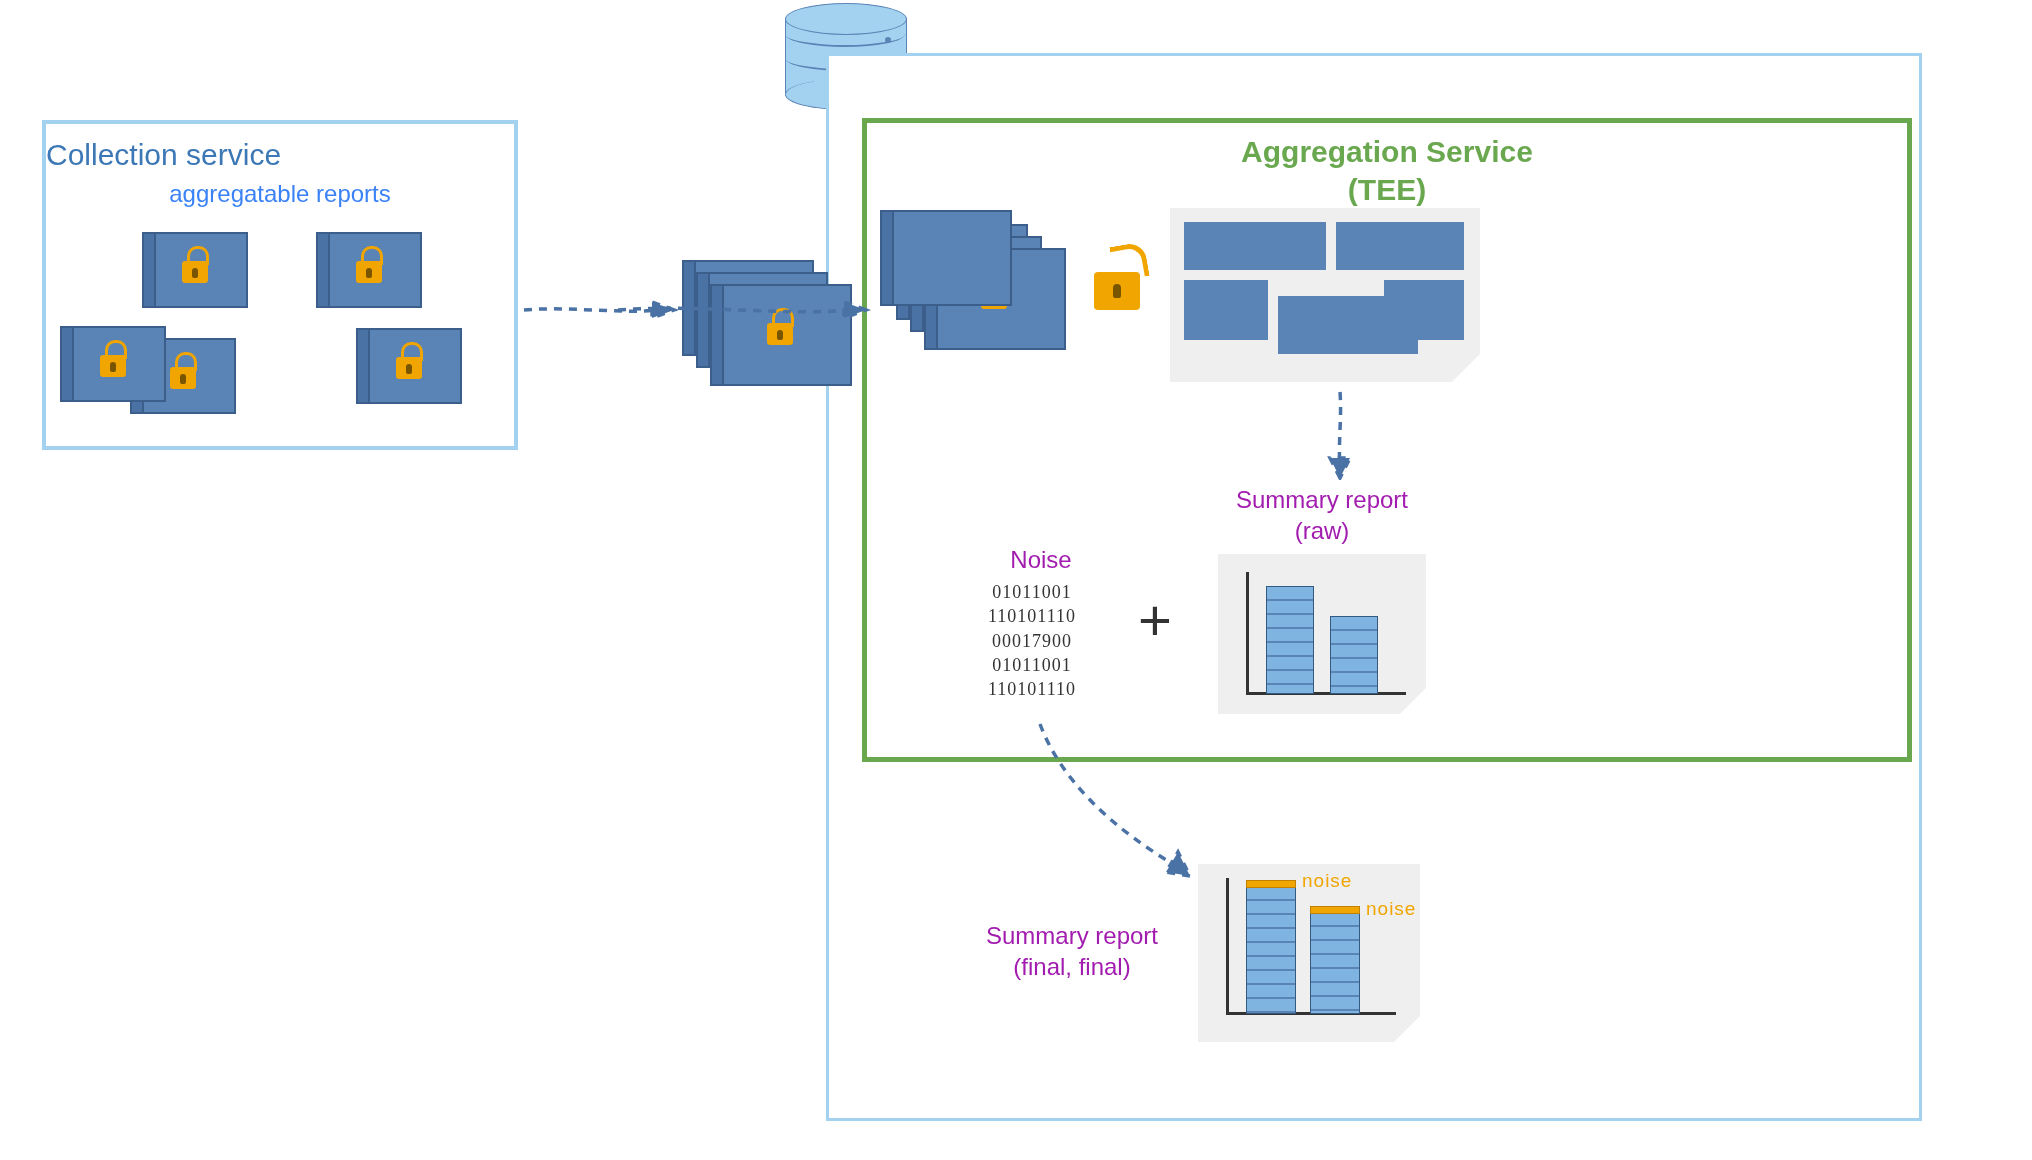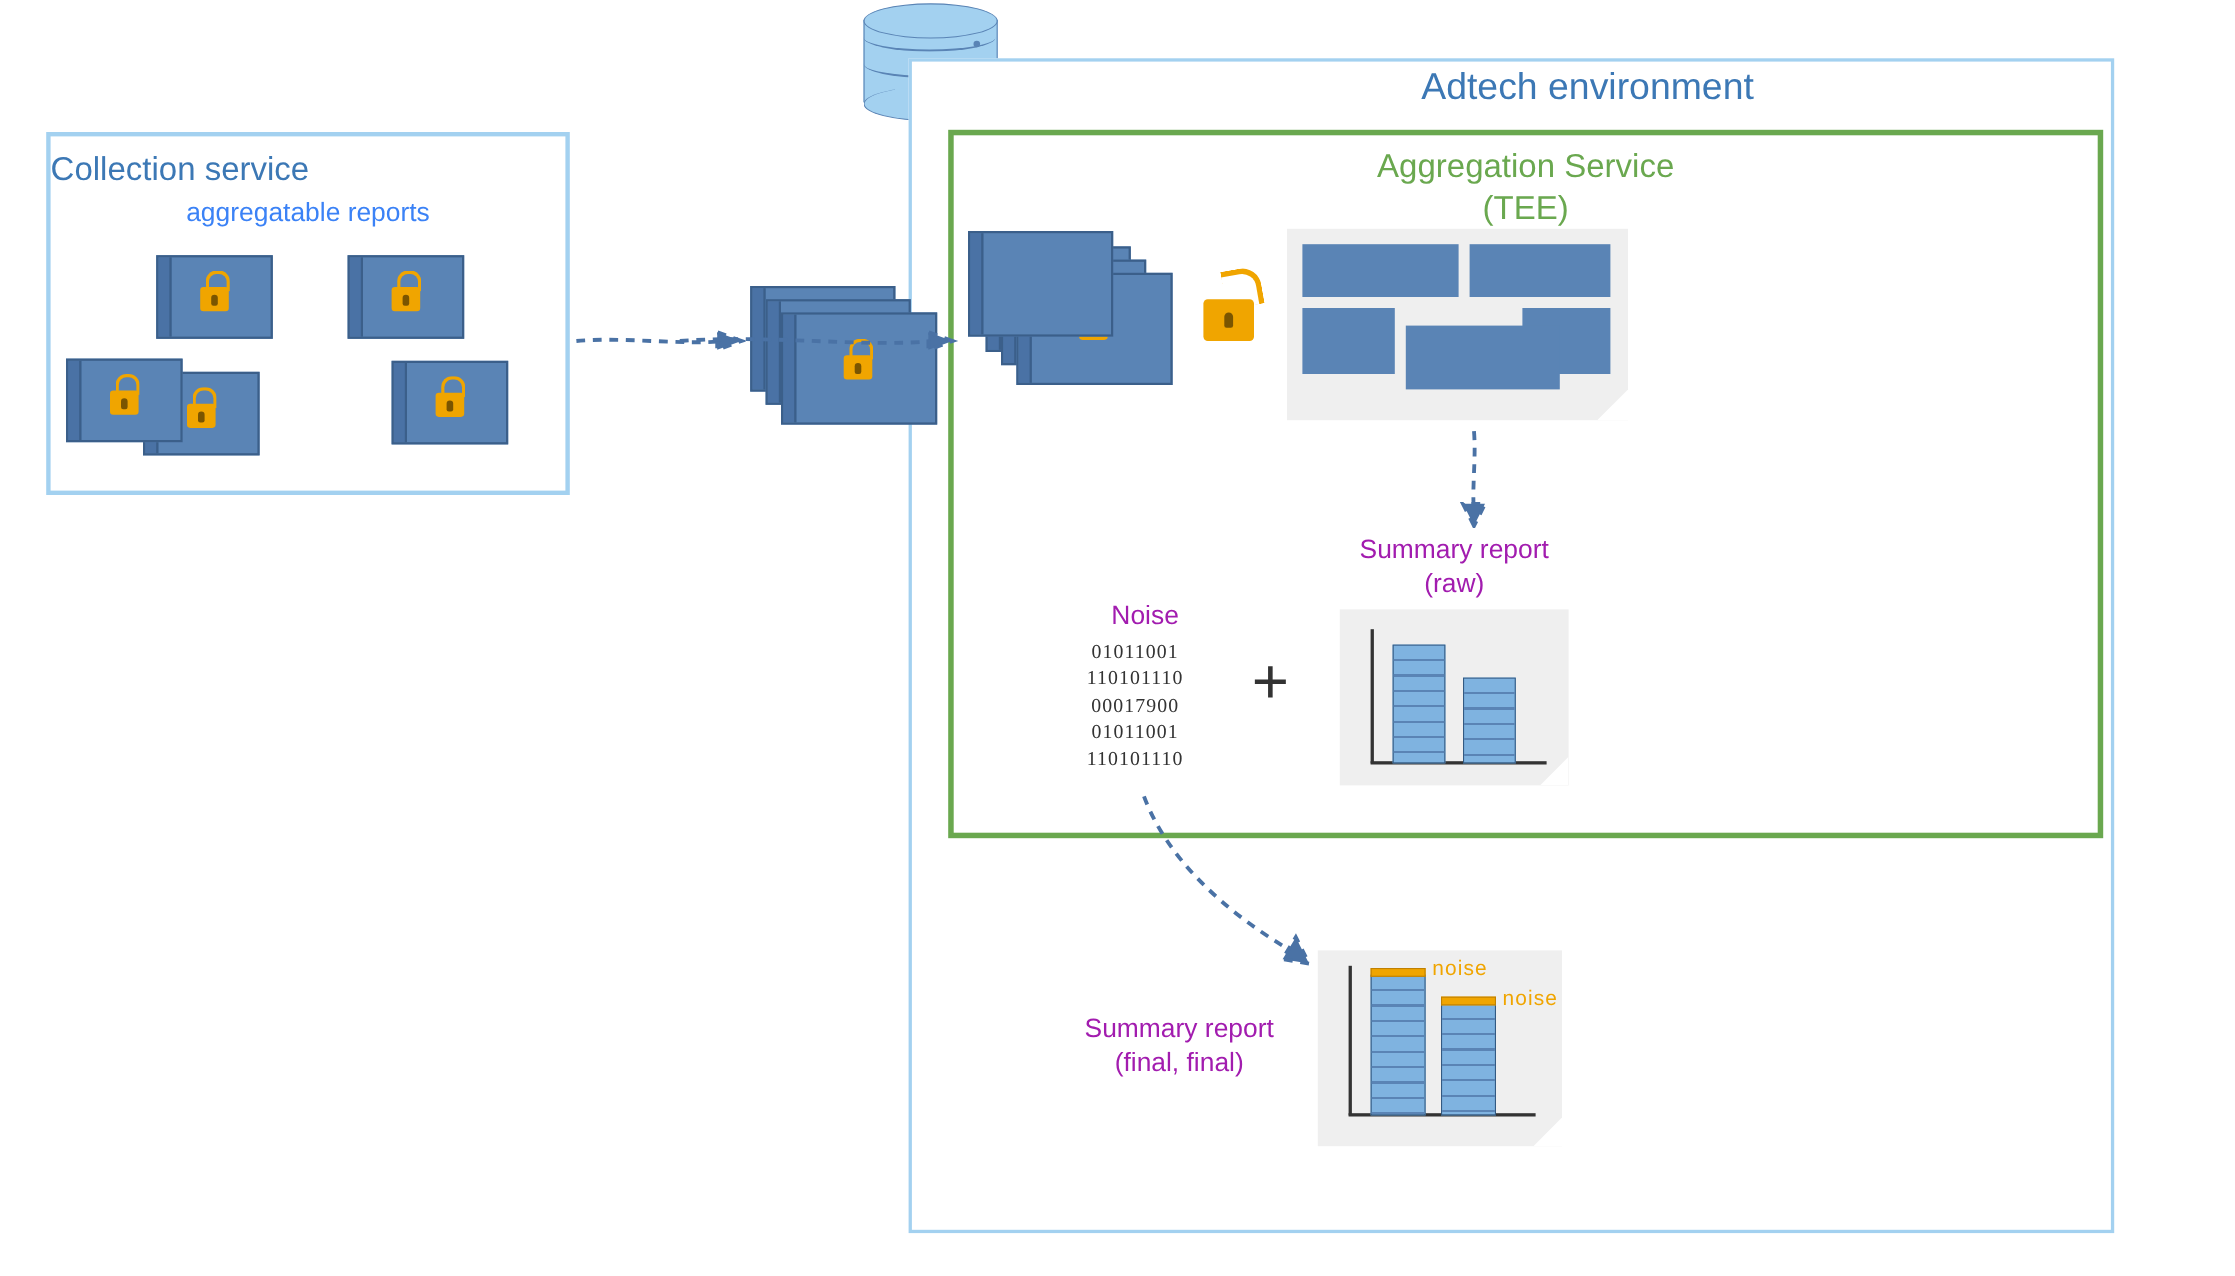--- a/index.html
+++ b/index.html
@@ -18,21 +18,21 @@
   .collection-sub { text-align: center; font-size: 24px; color: #3b82f6; margin-top: 8px; }
   .adtech-box {
     left: 826px; top: 53px; width: 1090px; height: 1062px;
     border: 3px solid #a3d1f0; background: #fff;
   }
   .adtech-title { position: absolute; top: 0; right: 60px; font-size: 34px; font-weight: 500; color: #3c78b5; }
   .aggregation-box {
     left: 862px; top: 118px; width: 1040px; height: 634px;
     border: 5px solid #6aa84f; background: #fff;
   }
-  .aggregation-title { text-align: center; font-size: 30px; font-weight: 400; color: #6aa84f; margin-top: 10px; line-height: 1.25; }
+  .aggregation-title { text-align: center; font-size: 30px; font-weight: 700; color: #6aa84f; margin-top: 10px; line-height: 1.25; }
   
   .card {
     position: absolute; width: 102px; height: 72px;
     background: #5a84b5; border: 2px solid #3b5f8a;
     box-shadow: inset 12px 0 0 0 #4a72a5;
   }
   .card::before {
     content: ""; position: absolute; left: 10px; top: 0; width: 2px; height: 100%;
     background: #3b5f8a;
   }
@@ -101,21 +101,20 @@
     <div class="db-ell" style="top:0;"></div>
     <div class="db-ring" style="top:18px;"></div>
     <div class="db-ring" style="top:42px;"></div>
     <div class="db-ell" style="top:76px; background:#a3d1f0; border-top:none;"></div>
     <div class="db-dot" style="top:34px;"></div>
     <div class="db-dot" style="top:58px;"></div>
     <div class="db-dot" style="top:82px;"></div>
   </div>
 
   <div class="box adtech-box"></div>
-  <div class="adtech-title" style="position:absolute; left:1292px; top:60px;">Adtech environment</div>
 
   <div class="box aggregation-box">
     <div class="aggregation-title">
       <span>Aggregation Service</span><br>
       <span>(TEE)</span>
     </div>
   </div>
 
   <div class="box collection-box">
     <div class="collection-title">Collection service</div>

